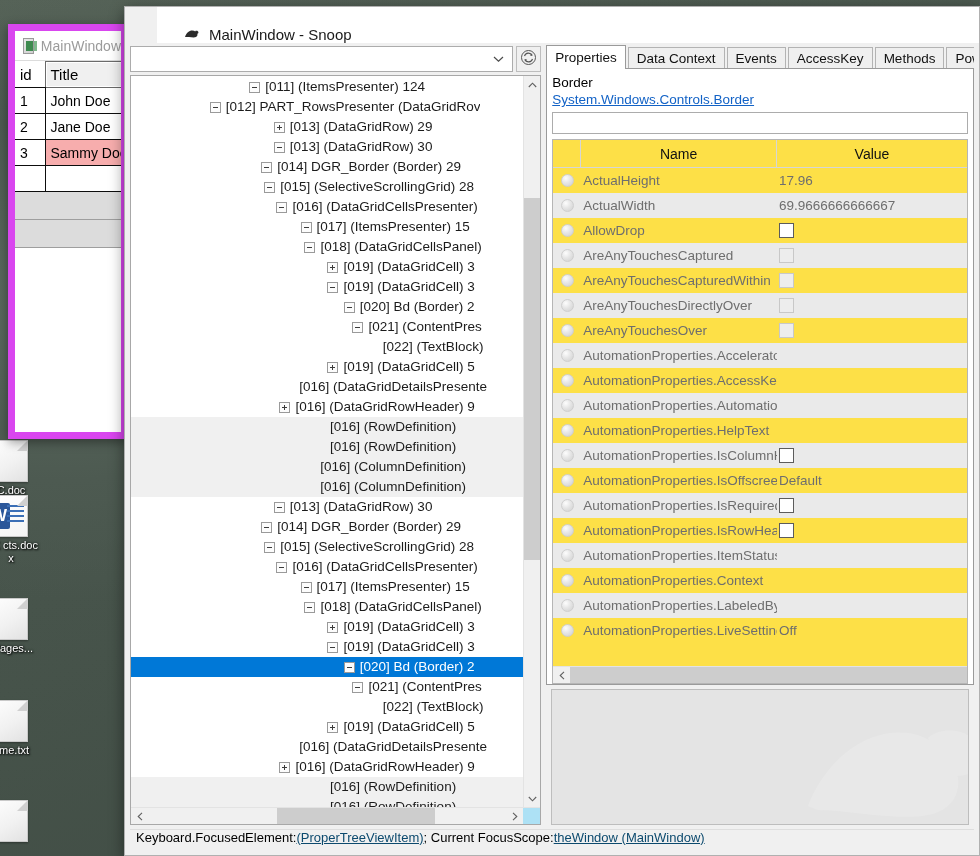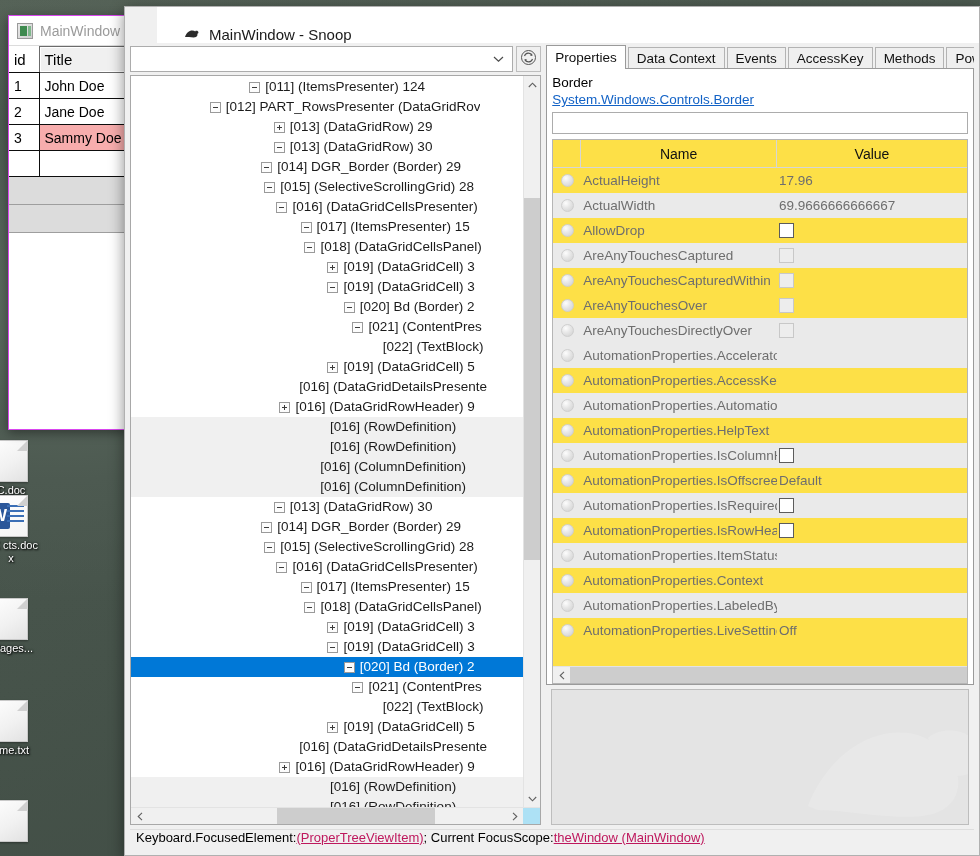--- a/index.html
+++ b/index.html
@@ -48,22 +48,22 @@
     display:block; height:2px; background:#3b6fb6; margin-bottom:3px;
   }
   .desk-icon .label {
     margin-top: 2px; font-size: 11px; color: #fff;
     text-shadow: 0 0 3px #000, 1px 1px 2px #000;
     line-height: 13px; word-break: break-all;
   }
 
   
   #mainwindow {
-    position: absolute; left: 8px; top: 15px; width: 120px; height: 415px;
-    background: #fff; border: 1px solid #d946ef;
+    position: absolute; left: 8px; top: 24px; width: 120px; height: 415px;
+    background: #fff; border: 7px solid #d946ef;
     box-shadow: 0 3px 10px rgba(0,0,0,.4);
     overflow: hidden;
   }
   #mw-title {
     height: 30px; background: #ffffff; display: flex; align-items: center;
     padding-left: 8px; border-bottom: 1px solid #dcdcdc;
   }
   #mw-title .appicon {
     width: 16px; height: 16px; margin-right: 7px;
     background: linear-gradient(135deg,#e9e9e9,#cfcfcf);
@@ -255,21 +255,21 @@
     background: #e4e4e4; border: 1px solid #bdbdbd; position: relative;
     overflow: hidden;
   }
   #watermark { position: absolute; right: -20px; bottom: -35px; opacity: .32; }
 
   #statusbar {
     height: 26px; flex: 0 0 auto; display: flex; align-items: flex-start;
     padding-left: 6px; font-size: 13px; background: #f0f0f0;
     border-top: 1px solid #dedede; white-space: nowrap;
   }
-  #statusbar a { color: #be185d; text-decoration: underline; cursor: pointer; }
+  #statusbar a { color: #0c4a6e; text-decoration: underline; cursor: pointer; }
 </style>
 </head>
 <body>
 
 <div id="desktop"></div>
 <div id="desk-icons">
     <div class="desk-icon" style="left: -18px; top: 440px;">
       <div class="glyph "></div>
       <div class="label">C.doc</div>
     </div>
@@ -653,32 +653,32 @@
                   <div class="pname">AreAnyTouchesCaptured</div>
                   <div class="pval"><span class="cb dis"></span></div>
                 </div>
                 <div class="prow">
                   <div class="dot">
                     <b></b>
                   </div>
                   <div class="pname">AreAnyTouchesCapturedWithin</div>
                   <div class="pval"><span class="cb dis"></span></div>
                 </div>
+                <div class="prow alt">
+                  <div class="dot">
+                    <b></b>
+                  </div>
+                  <div class="pname">AreAnyTouchesDirectlyOver</div>
+                  <div class="pval"><span class="cb dis"></span></div>
+                </div>
                 <div class="prow">
                   <div class="dot">
                     <b></b>
                   </div>
                   <div class="pname">AreAnyTouchesOver</div>
-                  <div class="pval"><span class="cb dis"></span></div>
-                </div>
-                <div class="prow alt">
-                  <div class="dot">
-                    <b></b>
-                  </div>
-                  <div class="pname">AreAnyTouchesDirectlyOver</div>
                   <div class="pval"><span class="cb dis"></span></div>
                 </div>
                 <div class="prow alt">
                   <div class="dot">
                     <b></b>
                   </div>
                   <div class="pname">AutomationProperties.AcceleratorKı</div>
                   <div class="pval"></div>
                 </div>
                 <div class="prow">

